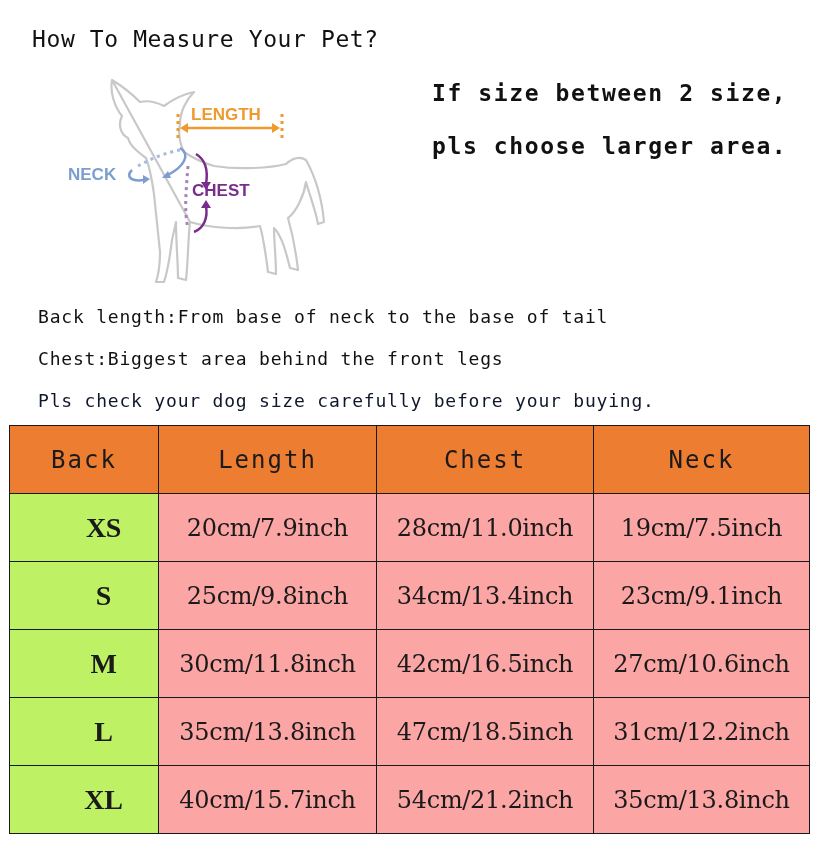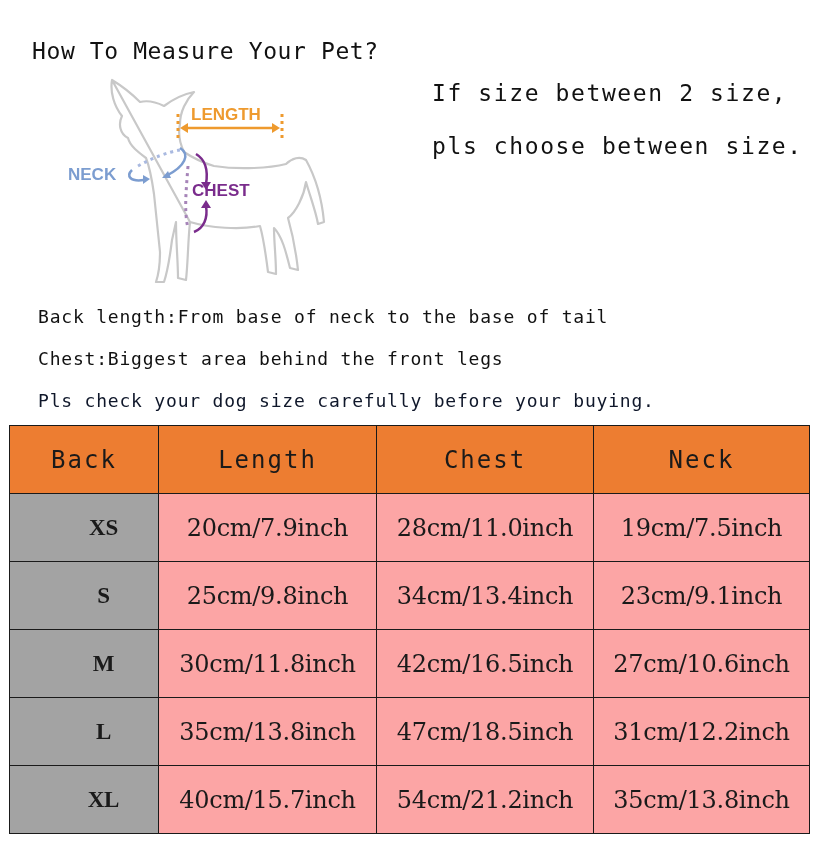--- a/index.html
+++ b/index.html
@@ -11,38 +11,39 @@
       width: 820px;
       height: 850px;
       position: relative;
       overflow: hidden;
       font-family: "DejaVu Sans Mono", "Liberation Mono", monospace;
       color: #111111;
     }
     .title {
       position: absolute;
       left: 32px;
-      top: 38px;
+      top: 26px;
       font-size: 23px;
       letter-spacing: 0.6px;
       white-space: nowrap;
     }
     .illustration {
       position: absolute;
       left: 60px;
       top: 72px;
       width: 270px;
       height: 220px;
     }
     .tip {
       position: absolute;
       left: 432px;
       font-size: 23px;
       letter-spacing: 1.6px;
       white-space: nowrap;
+      font-weight: bold;
     }
     .tip1 { top: 80px; }
     .tip2 { top: 133px; }
     .note {
       position: absolute;
       left: 38px;
       font-size: 18px;
       letter-spacing: 0.8px;
       white-space: nowrap;
     }
@@ -75,24 +76,24 @@
       letter-spacing: 2px;
       color: #1a1a1a;
     }
     .size-table td {
       background: #fca5a5;
       font-size: 24px;
       letter-spacing: -0.3px;
       color: #1a1a1a;
     }
     .size-table td.size-cell {
-      background: #a3a3a3;
+      background: #bef264;
       font-weight: bold;
       font-family: "Liberation Serif", "DejaVu Serif", serif;
-      font-size: 23px;
+      font-size: 28px;
       padding-left: 39px;
     }
     .col-size { width: 149px; }
     .col-len { width: 218px; }
     .col-chest { width: 217px; }
     .col-neck { width: 216px; }
   </style>
 </head>
 <body>
 
@@ -135,21 +136,21 @@
     <path d="M128,94 C126,120 124,140 128,156" fill="none" stroke="#a684b8" stroke-width="3" stroke-dasharray="3,4"></path>
     <path d="M136,82 C146,88 148,100 146,112" fill="none" stroke="#7a2c8c" stroke-width="2.5"></path>
     <polygon points="146,118 141,110 151,110" fill="#7a2c8c"></polygon>
     <path d="M146,134 C148,146 144,156 134,160" fill="none" stroke="#7a2c8c" stroke-width="2.5"></path>
     <polygon points="146,128 141,136 151,136" fill="#7a2c8c"></polygon>
     <text x="132" y="124" font-family="Liberation Sans, sans-serif" font-weight="bold" font-size="17" fill="#7a2c8c">CHEST</text>
   </g>
 </svg>
 
 <div class="tip tip1">If size between 2 size,</div>
-<div class="tip tip2">pls choose between size.</div>
+<div class="tip tip2">pls choose larger area.</div>
 
 <div class="note note1">Back length:From base of neck to the base of tail</div>
 <div class="note note2">Chest:Biggest area behind the front legs</div>
 <div class="note note3">Pls check your dog size carefully before your buying.</div>
 
 <table class="size-table">
   <colgroup>
     <col class="col-size">
       <col class="col-len">
       <col class="col-chest">

